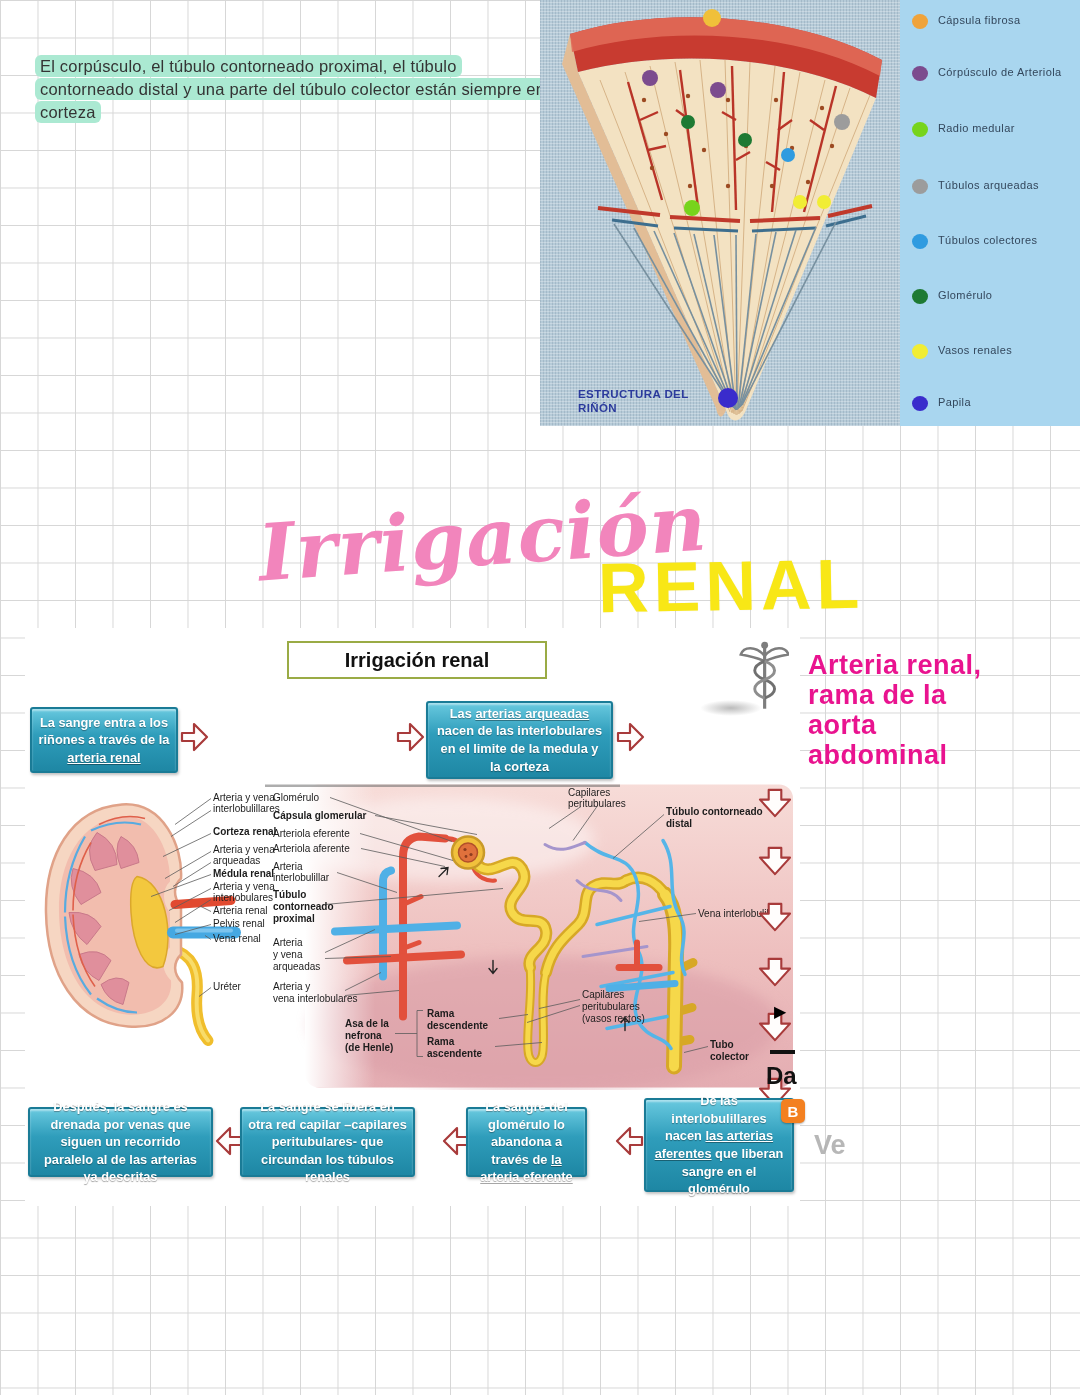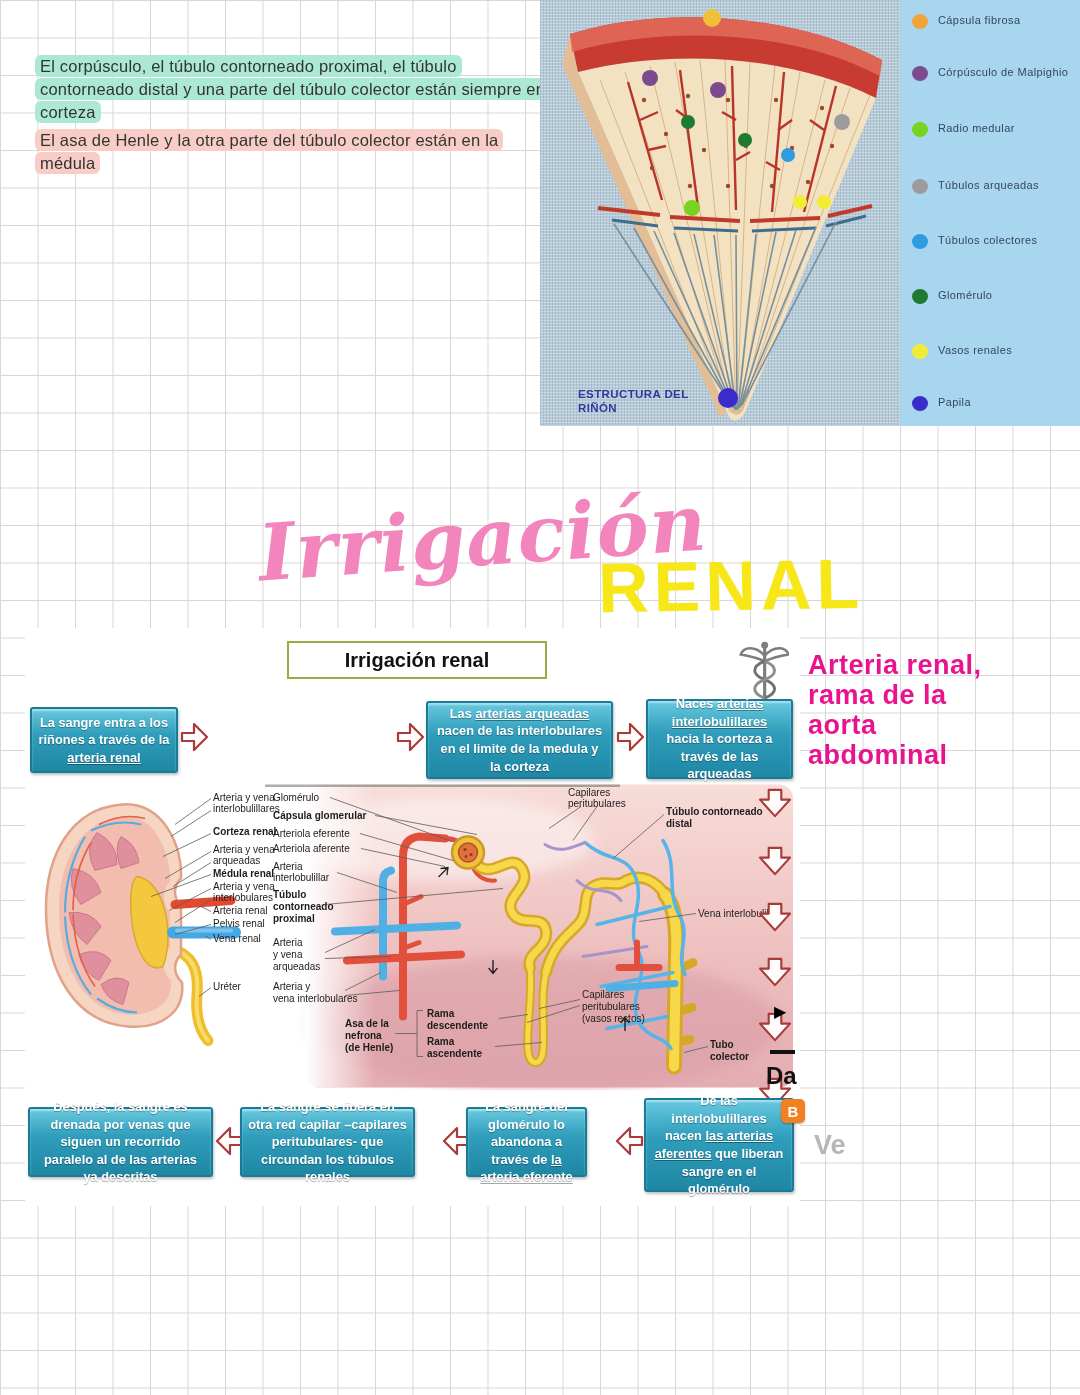--- a/index.html
+++ b/index.html
@@ -61,23 +61,20 @@
   <svg width="0" height="0" style="position:absolute">
     <defs>
       <path id="arrR" d="M2,13 L14,13 L14,4 L27,17 L14,30 L14,21 L2,21 Z"></path>
       <path id="arrL" d="M28,13 L16,13 L16,4 L3,17 L16,30 L16,21 L28,21 Z"></path>
       <path id="arrD" d="M12,2 L25,2 L25,12 L34,12 L18.5,29 L3,12 L12,12 Z"></path>
     </defs>
   </svg>
 
   <div class="note" style="left:35px;top:55px;">
     <span class="hl" style="background: rgb(171, 233, 210);">El corpúsculo, el túbulo contorneado proximal, el túbulo contorneado distal y una parte del túbulo colector están siempre en corteza</span>
-  </div>
-  <div class="note" style="left:35px;top:129px;width:520px;">
-    <span class="hl" style="background: rgb(248, 205, 197);">El asa de Henle y la otra parte del túbulo colector están en la médula</span>
   </div>
 
   <div class="struct">
     <div class="struct-art">
       <svg viewBox="0 0 360 426" width="360" height="426">
 
         <path d="M38,72 C122,50 245,52 336,98 L206,410 C200,424 190,424 186,410 Z" fill="#f3e2c2"></path>
         <path d="M30,34 L38,72 L186,410 C182,420 178,418 176,408 L22,64 Z" fill="#e2bd96"></path>
 
         <g stroke="#d6b387" stroke-width="1">
@@ -169,21 +166,21 @@
         <div>RIÑÓN</div>
       </div>
     </div>
     <div class="legend">
       <div class="legend-item" style="top:14px">
           <span class="legend-dot" style="background: rgb(240, 163, 58);"></span>
           <span class="legend-label">Cápsula fibrosa</span>
         </div>
       <div class="legend-item" style="top:66px">
           <span class="legend-dot" style="background: rgb(124, 75, 142);"></span>
-          <span class="legend-label">Córpúsculo de Malpighio</span>
+          <span class="legend-label">Córpúsculo de Arteriola</span>
         </div>
       <div class="legend-item" style="top:122px">
           <span class="legend-dot" style="background: rgb(119, 212, 28);"></span>
           <span class="legend-label">Radio medular</span>
         </div>
       <div class="legend-item" style="top:179px">
           <span class="legend-dot" style="background: rgb(156, 156, 156);"></span>
           <span class="legend-label">Túbulos arqueadas</span>
         </div>
       <div class="legend-item" style="top:234px">
@@ -230,23 +227,20 @@
     </svg>
   <svg class="harrow" style="left:396px;top:720px" width="30" height="34" viewBox="0 0 30 34">
       <use href="#arrR" class="arrow-shape"></use>
     </svg>
   <div class="fbox" style="left:426px;top:701px;width:187px;height:78px">
     <div><span>Las </span><span class="u">arterias arqueadas</span><span> nacen de las interlobulares en el limite de la medula y la corteza</span></div>
   </div>
   <svg class="harrow" style="left:616px;top:720px" width="30" height="34" viewBox="0 0 30 34">
       <use href="#arrR" class="arrow-shape"></use>
     </svg>
-  <div class="fbox" style="left:646px;top:699px;width:147px;height:80px">
-    <div><span>Naces </span><span class="u">arterias interlobulillares</span><span> hacia la corteza a través de las arqueadas</span></div>
-  </div>
 
   <div class="annotation" style="color: rgb(233, 19, 143);">
     <div>Arteria renal,</div>
     <div>rama de la</div>
     <div>aorta</div>
     <div>abdominal</div>
   </div>
 
   <svg class="art" viewBox="0 0 770 305">
     <defs>

